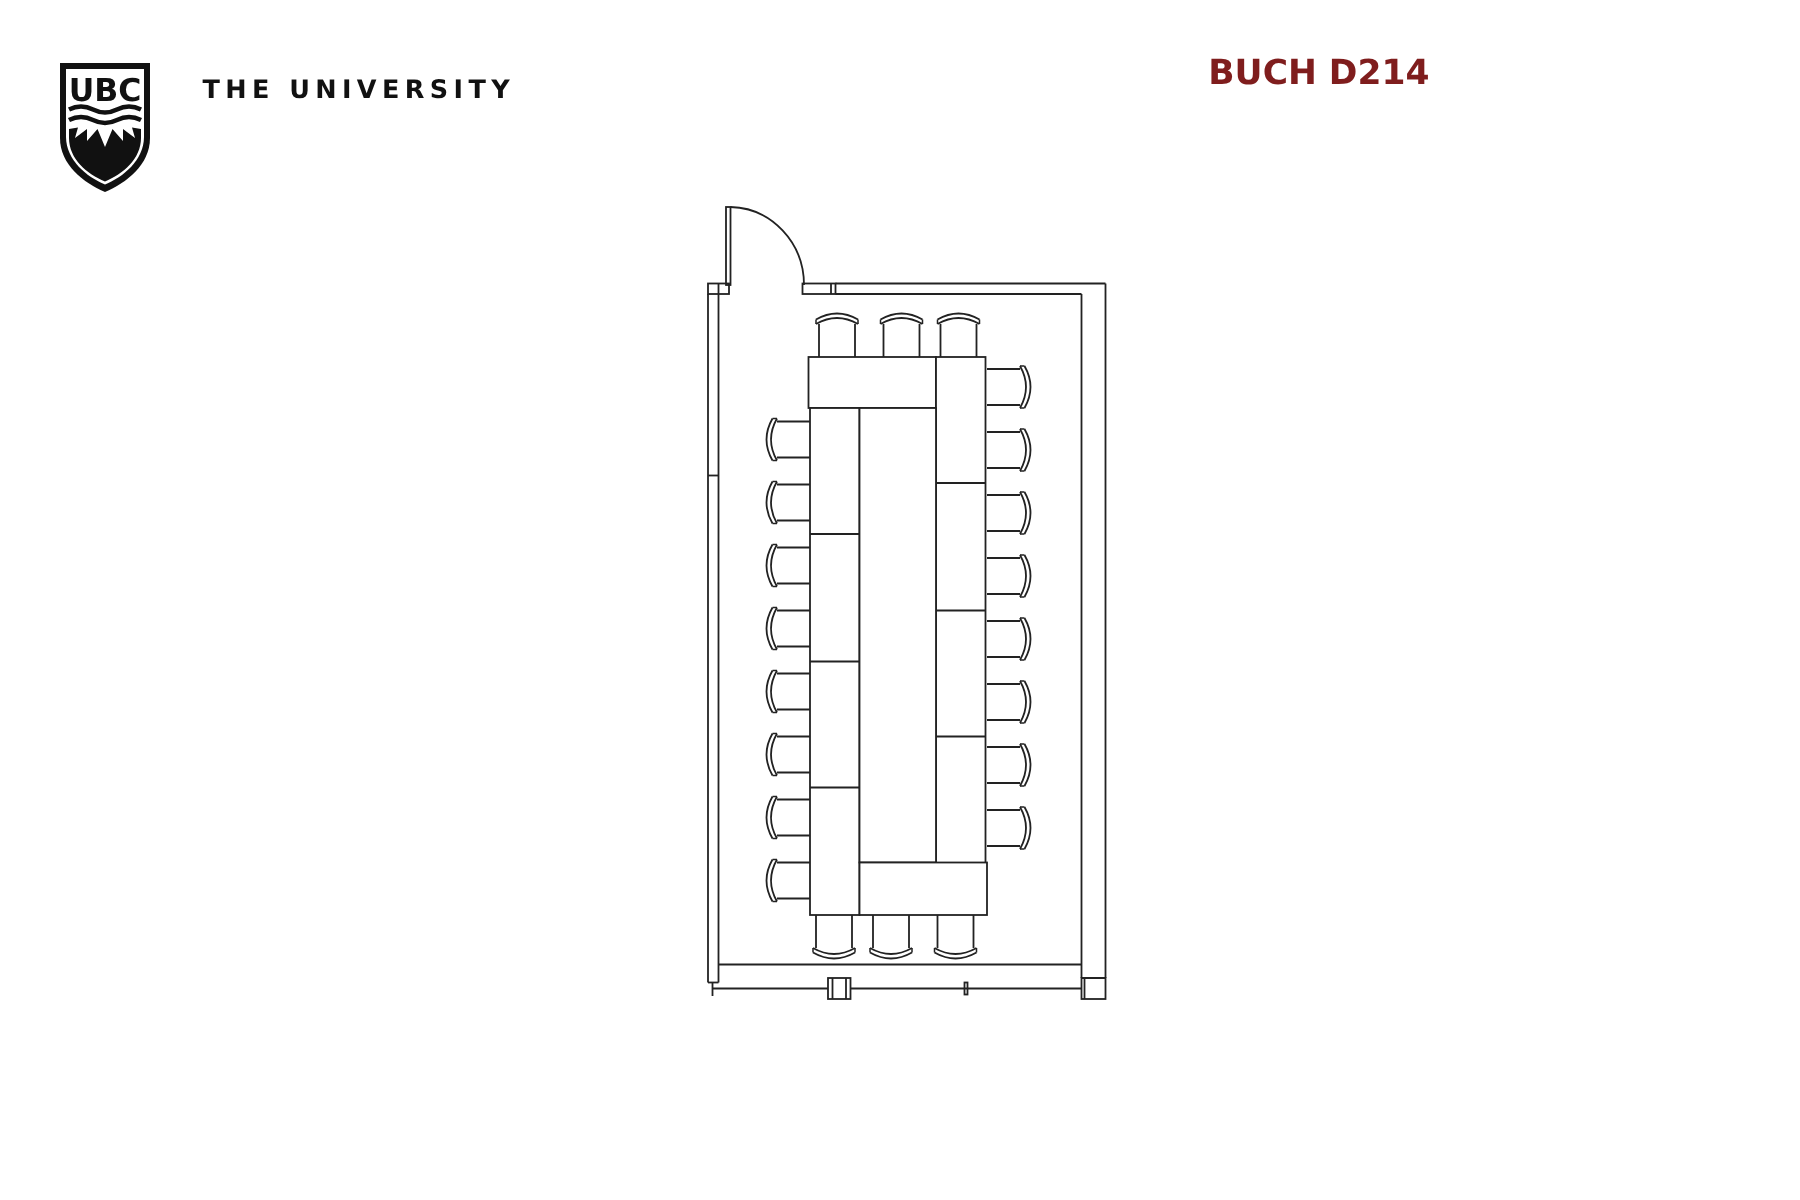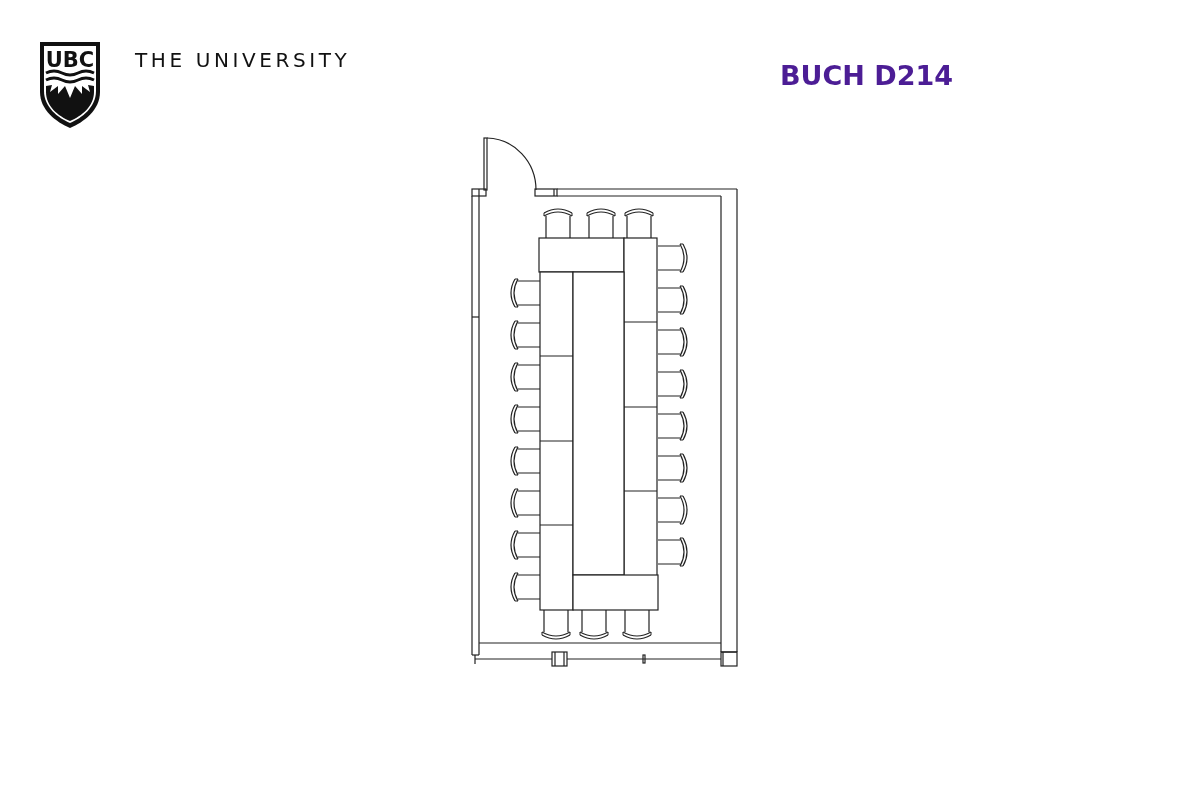--- a/index.html
+++ b/index.html
@@ -1,21 +1,21 @@
 <!DOCTYPE html>
 <html><head>
   <meta charset="utf-8">
   <style>
     html, body { margin: 0; padding: 0; background: #ffffff; }
     body { width: 1200px; height: 800px; position: relative; overflow: hidden; font-family: "DejaVu Sans", sans-serif; color: #111; }
     .header { position: absolute; left: 0; top: 0; width: 991px; height: 140px; }
     .logo { position: absolute; left: 38px; top: 40px; width: 64px; height: 90px; }
-    .wordmark { position: absolute; left: 135px; top: 46px; font-family: "DejaVu Sans", sans-serif; font-size: 20px; letter-spacing: 3.6px; line-height: 29px; color: #111; font-weight: 400; }
+    .wordmark { position: absolute; left: 135px; top: 46px; font-family: "DejaVu Sans", sans-serif; font-size: 17px; letter-spacing: 3.6px; line-height: 29px; color: #111; font-weight: 700; }
     .wordmark div { white-space: nowrap; }
-    .room-code { position: absolute; right: 38px; top: 36px; font-family: "DejaVu Sans", sans-serif; font-size: 27px; font-weight: bold; color: #4c1d95; letter-spacing: 0px; margin-top: 24px; }
+    .room-code { position: absolute; right: 38px; top: 36px; font-family: "DejaVu Sans", sans-serif; font-size: 23px; font-weight: bold; color: #7f1d1d; letter-spacing: 0px; }
     .plan { position: absolute; left: 0; top: 0; width: 1200px; height: 800px; }
   </style>
 </head>
 <body>
 
 <div class="header">
   <svg class="logo" viewBox="0 0 64 90" xmlns="http://www.w3.org/2000/svg">
     <path d="M2 2 H62 V52 C62 70 46 82 32 88 C18 82 2 70 2 52 Z" fill="#111"></path>
     <path d="M6 6 H58 V51 C58 67 44 78 32 83 C20 78 6 67 6 51 Z" fill="#fff"></path>
     <text x="32" y="27" text-anchor="middle" font-family="DejaVu Sans, sans-serif" font-weight="bold" font-size="21" fill="#111">UBC</text>

